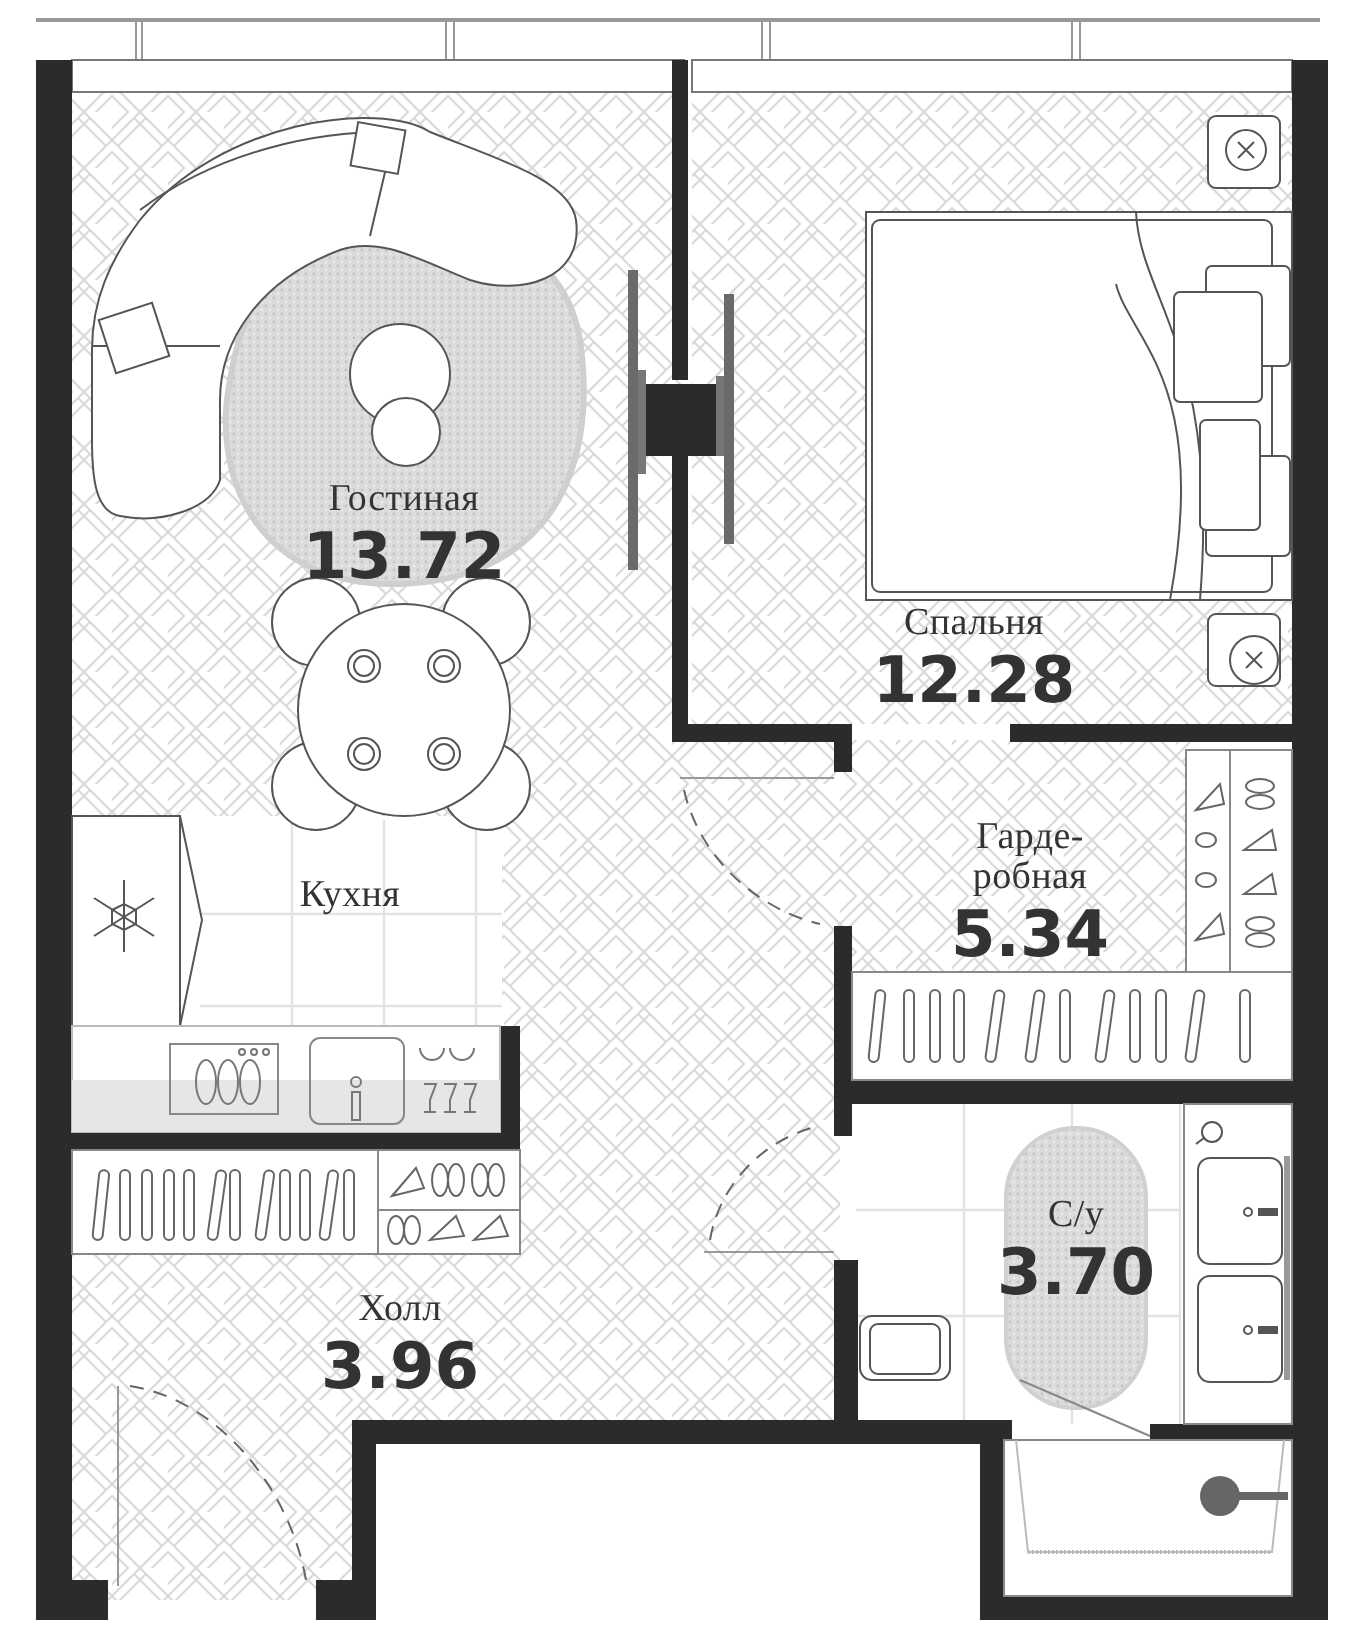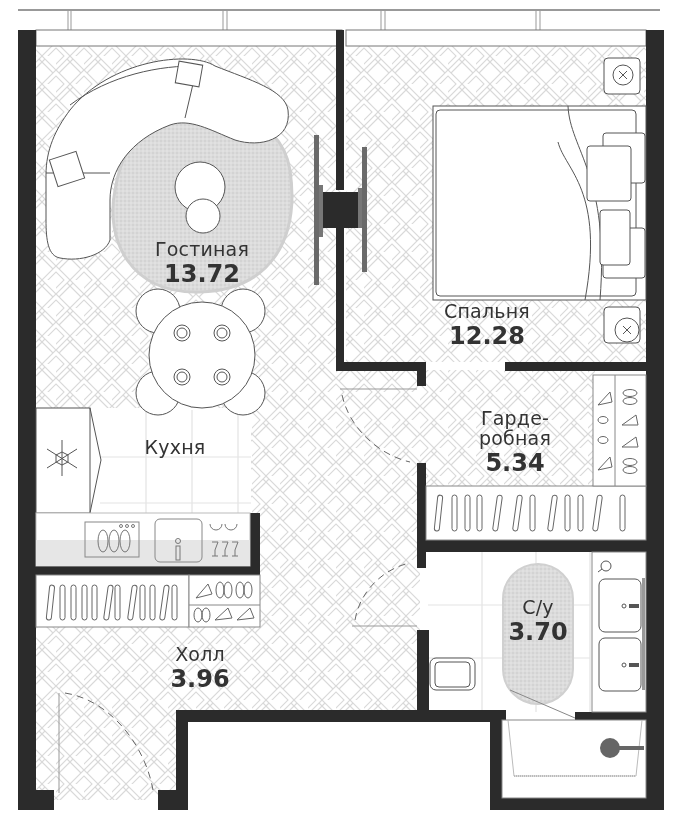--- a/index.html
+++ b/index.html
@@ -1,20 +1,20 @@
 <!DOCTYPE html>
 <html><head>
 <meta charset="utf-8">
 <style>
   html, body { margin: 0; padding: 0; background: #ffffff; }
   body { width: 673px; height: 817px; position: relative; overflow: hidden; font-family: "DejaVu Sans", sans-serif; }
   #plan { position: absolute; left: 0; top: 0; width: 673px; height: 817px; }
   .room-label { position: absolute; text-align: center; color: #333333; line-height: 1.05; }
-  .room-name { font-size: 19px; font-weight: 400; letter-spacing: 0.2px; display: block; }
-  .room-area { font-size: 24px; font-weight: 700; display: block; margin-top: 2px; }
+  .room-name { font-size: 19px; font-weight: 400; letter-spacing: 0.2px; display: block; font-family: Liberation Serif, serif; }
+  .room-area { font-size: 32px; font-weight: 700; display: block; margin-top: 2px; }
 </style>
 </head>
 <body>
 
 <svg id="plan" viewBox="0 0 673 817" xmlns="http://www.w3.org/2000/svg">
   <defs>
     <pattern id="herring" width="28" height="28" patternUnits="userSpaceOnUse">
       <rect width="28" height="28" fill="#ffffff"></rect>
       <path d="M0 14 L14 0 M3 17 L17 3 M14 28 L28 14 M17 31 L31 17 M-3 11 L11 -3" stroke="#d9d9d9" stroke-width="1.1" fill="none"></path>
       <path d="M14 0 L28 14 M11 3 L25 17 M0 14 L14 28 M-3 17 L11 31" stroke="#d9d9d9" stroke-width="1.1" fill="none"></path>

